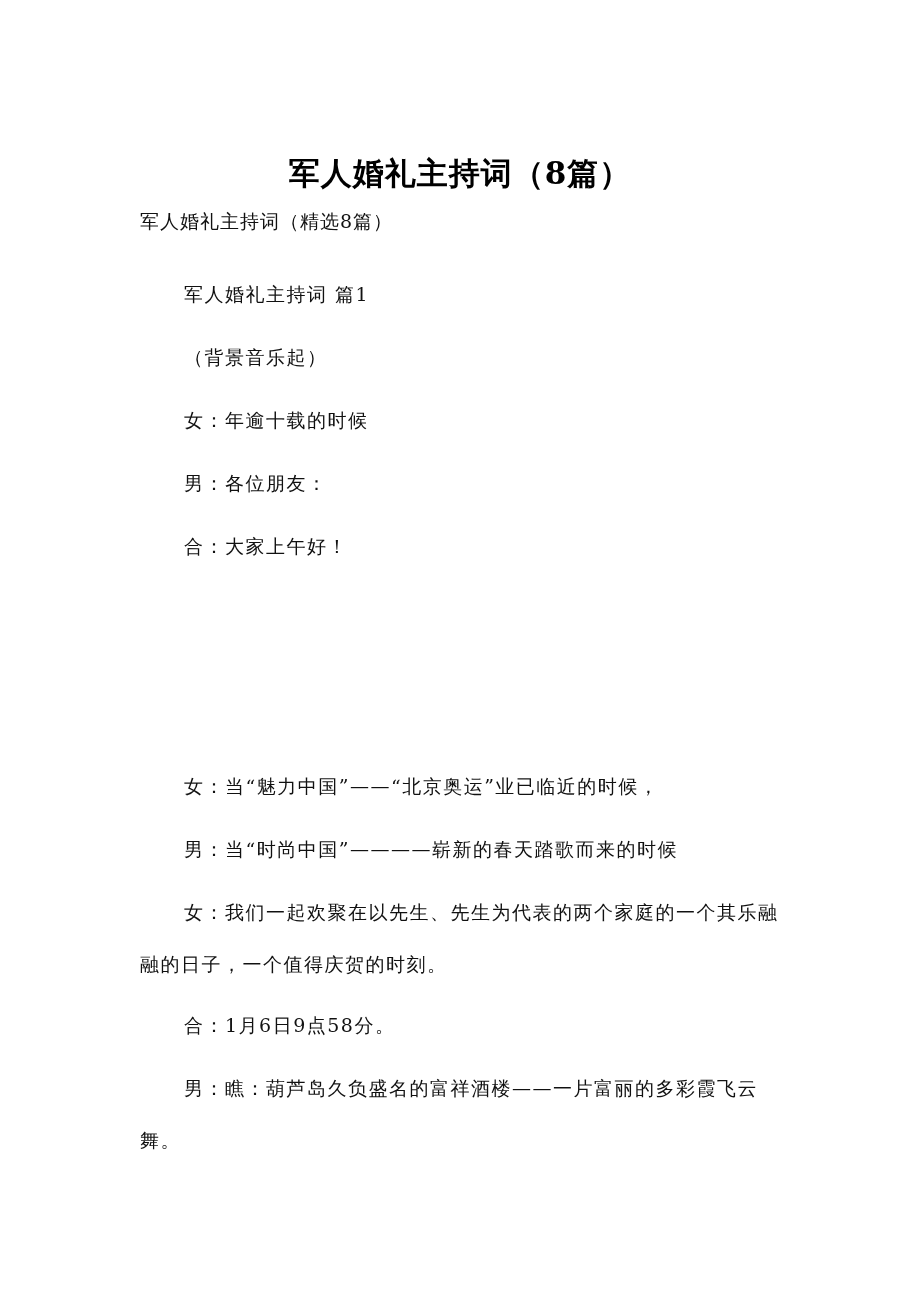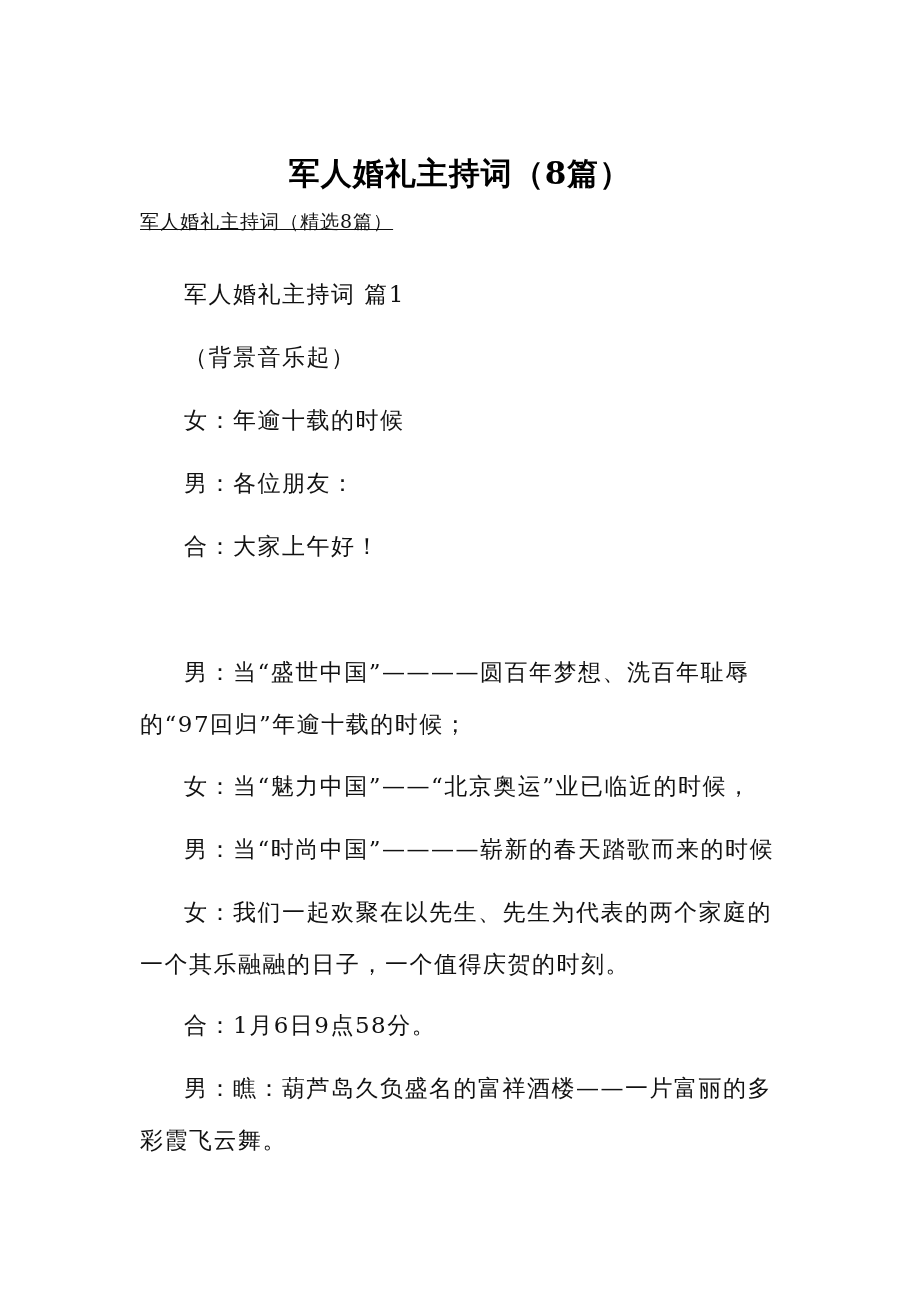--- a/index.html
+++ b/index.html
@@ -33,45 +33,43 @@
     line-height: 50px;
     color: #000000;
   }
   .subtitle {
     position: absolute;
     left: 140px;
     top: 206px;
     font-size: 19px;
     line-height: 30px;
     letter-spacing: 1px;
-    text-decoration: underline;
   }
   .para {
     position: absolute;
     left: 140px;
     width: 640px;
-    font-size: 23px;
+    font-size: 19px;
     line-height: 52px;
     letter-spacing: 1.5px;
     text-indent: 44px;
     white-space: normal;
     word-break: break-all;
   }
 </style>
 </head>
 <body>
 
 <div class="page">
   <div class="title">军人婚礼主持词（8篇）</div>
   <div class="subtitle">军人婚礼主持词（精选8篇）</div>
 
   <div class="para" style="top:268px">军人婚礼主持词 篇1</div>
   <div class="para" style="top:331px">（背景音乐起）</div>
   <div class="para" style="top:394px">女：年逾十载的时候</div>
   <div class="para" style="top:520px">合：大家上午好！</div>
   <div class="para" style="top:457px">男：各位朋友：</div>
-  <div class="para" style="top:646px">男：当“盛世中国”————圆百年梦想、洗百年耻辱的“97回归”年逾十载的时候；</div>
   <div class="para" style="top:760px">女：当“魅力中国”——“北京奥运”业已临近的时候，</div>
   <div class="para" style="top:823px">男：当“时尚中国”————崭新的春天踏歌而来的时候</div>
   <div class="para" style="top:886px">女：我们一起欢聚在以先生、先生为代表的两个家庭的一个其乐融融的日子，一个值得庆贺的时刻。</div>
   <div class="para" style="top:999px">合：1月6日9点58分。</div>
   <div class="para" style="top:1062px">男：瞧：葫芦岛久负盛名的富祥酒楼——一片富丽的多彩霞飞云舞。</div>
 </div>
 
 </body></html>

